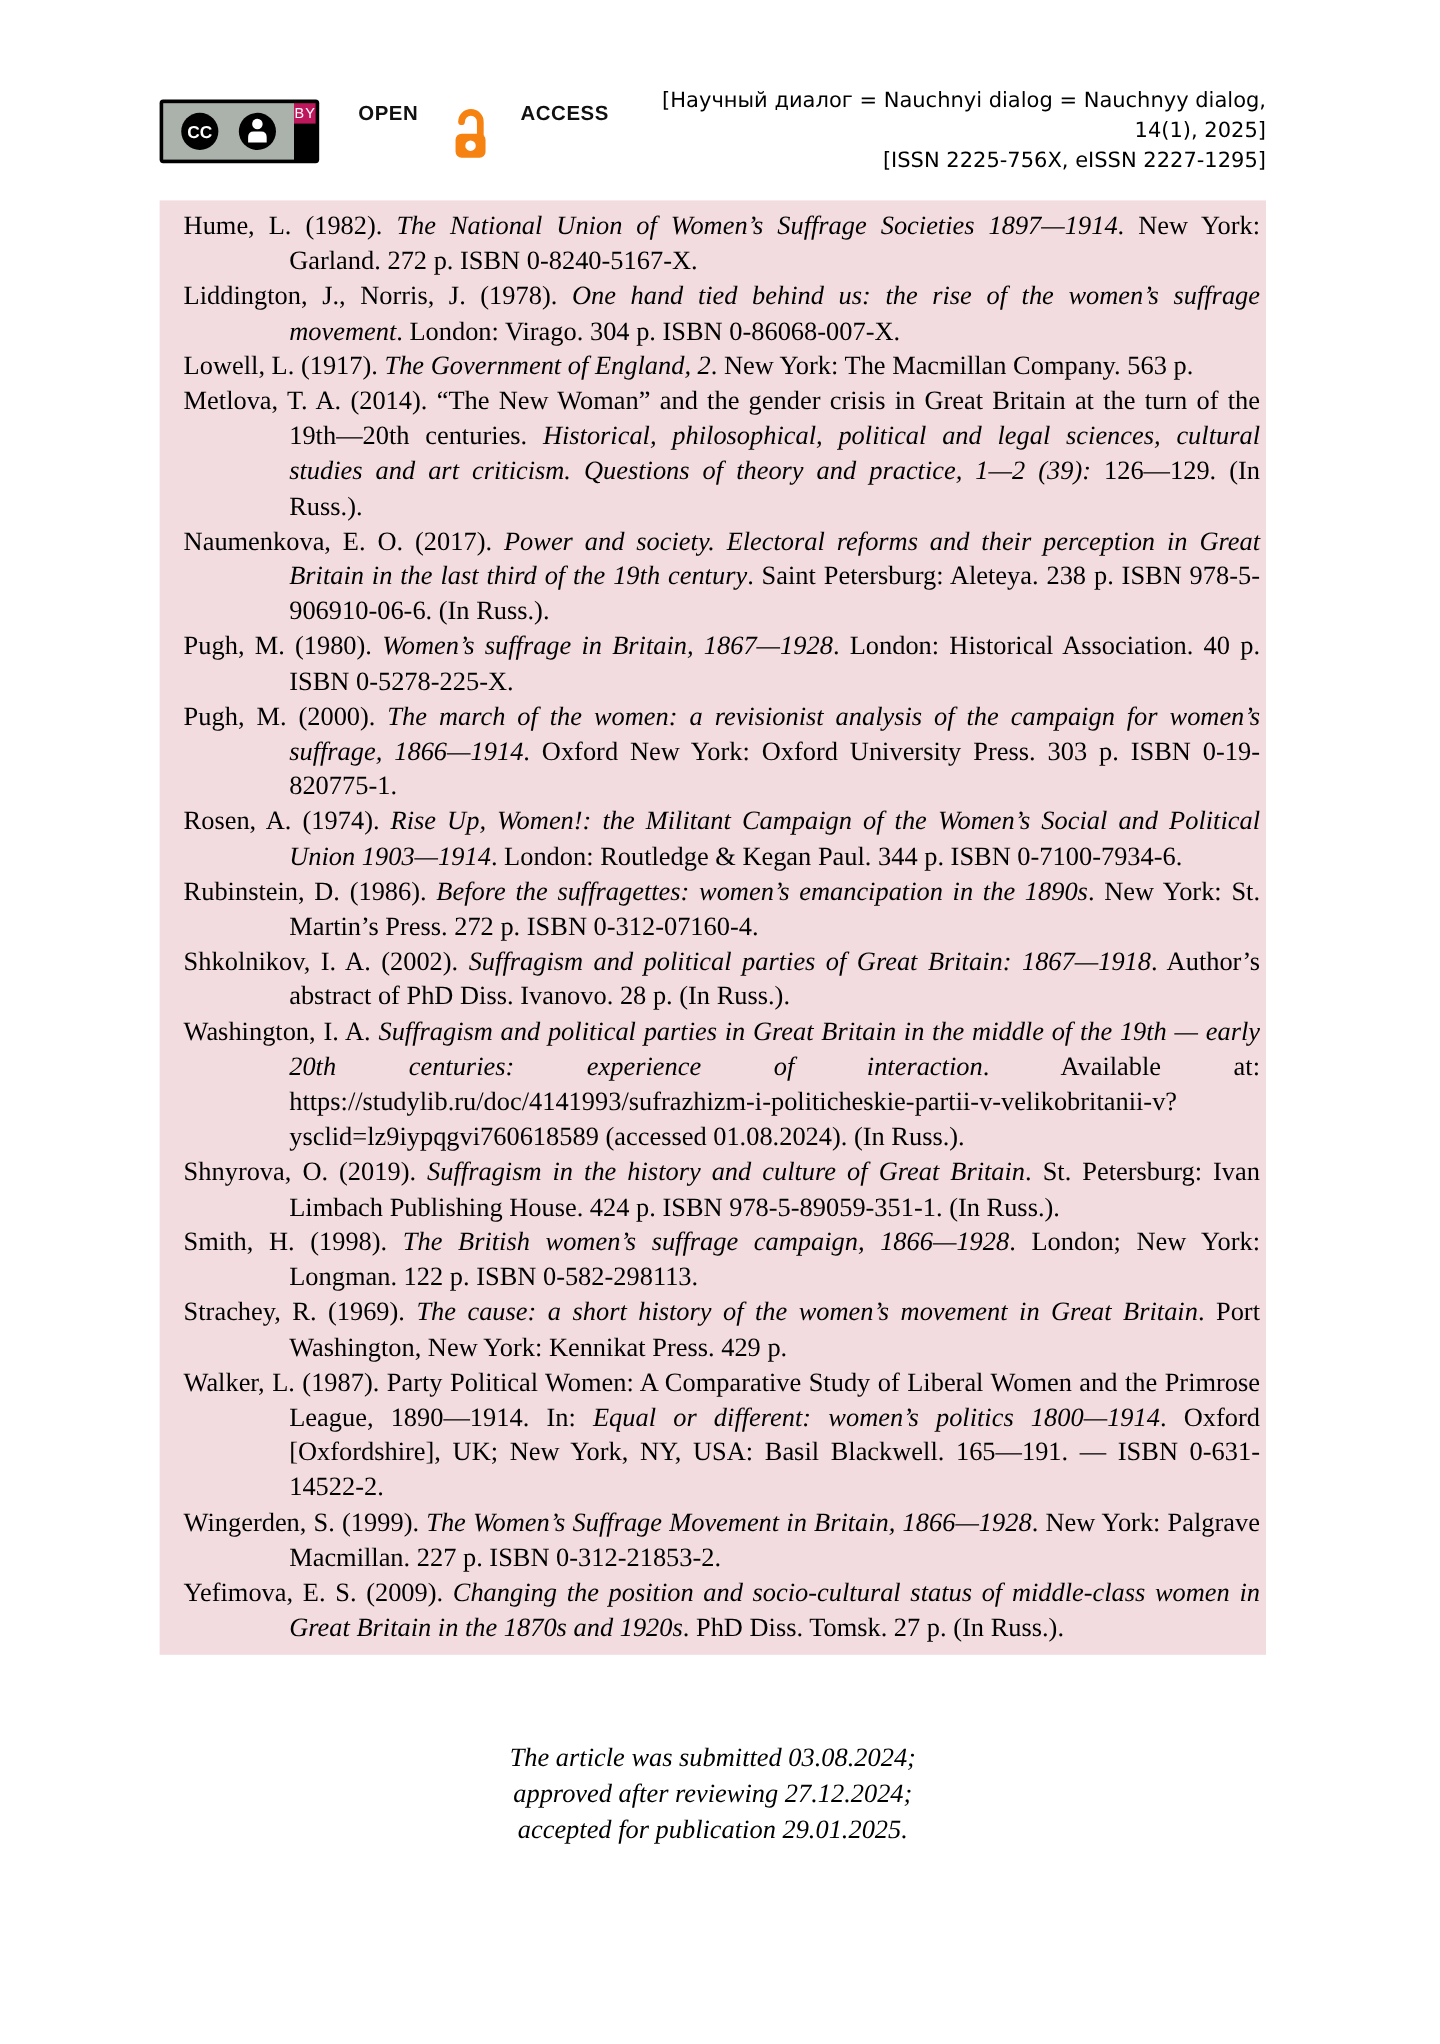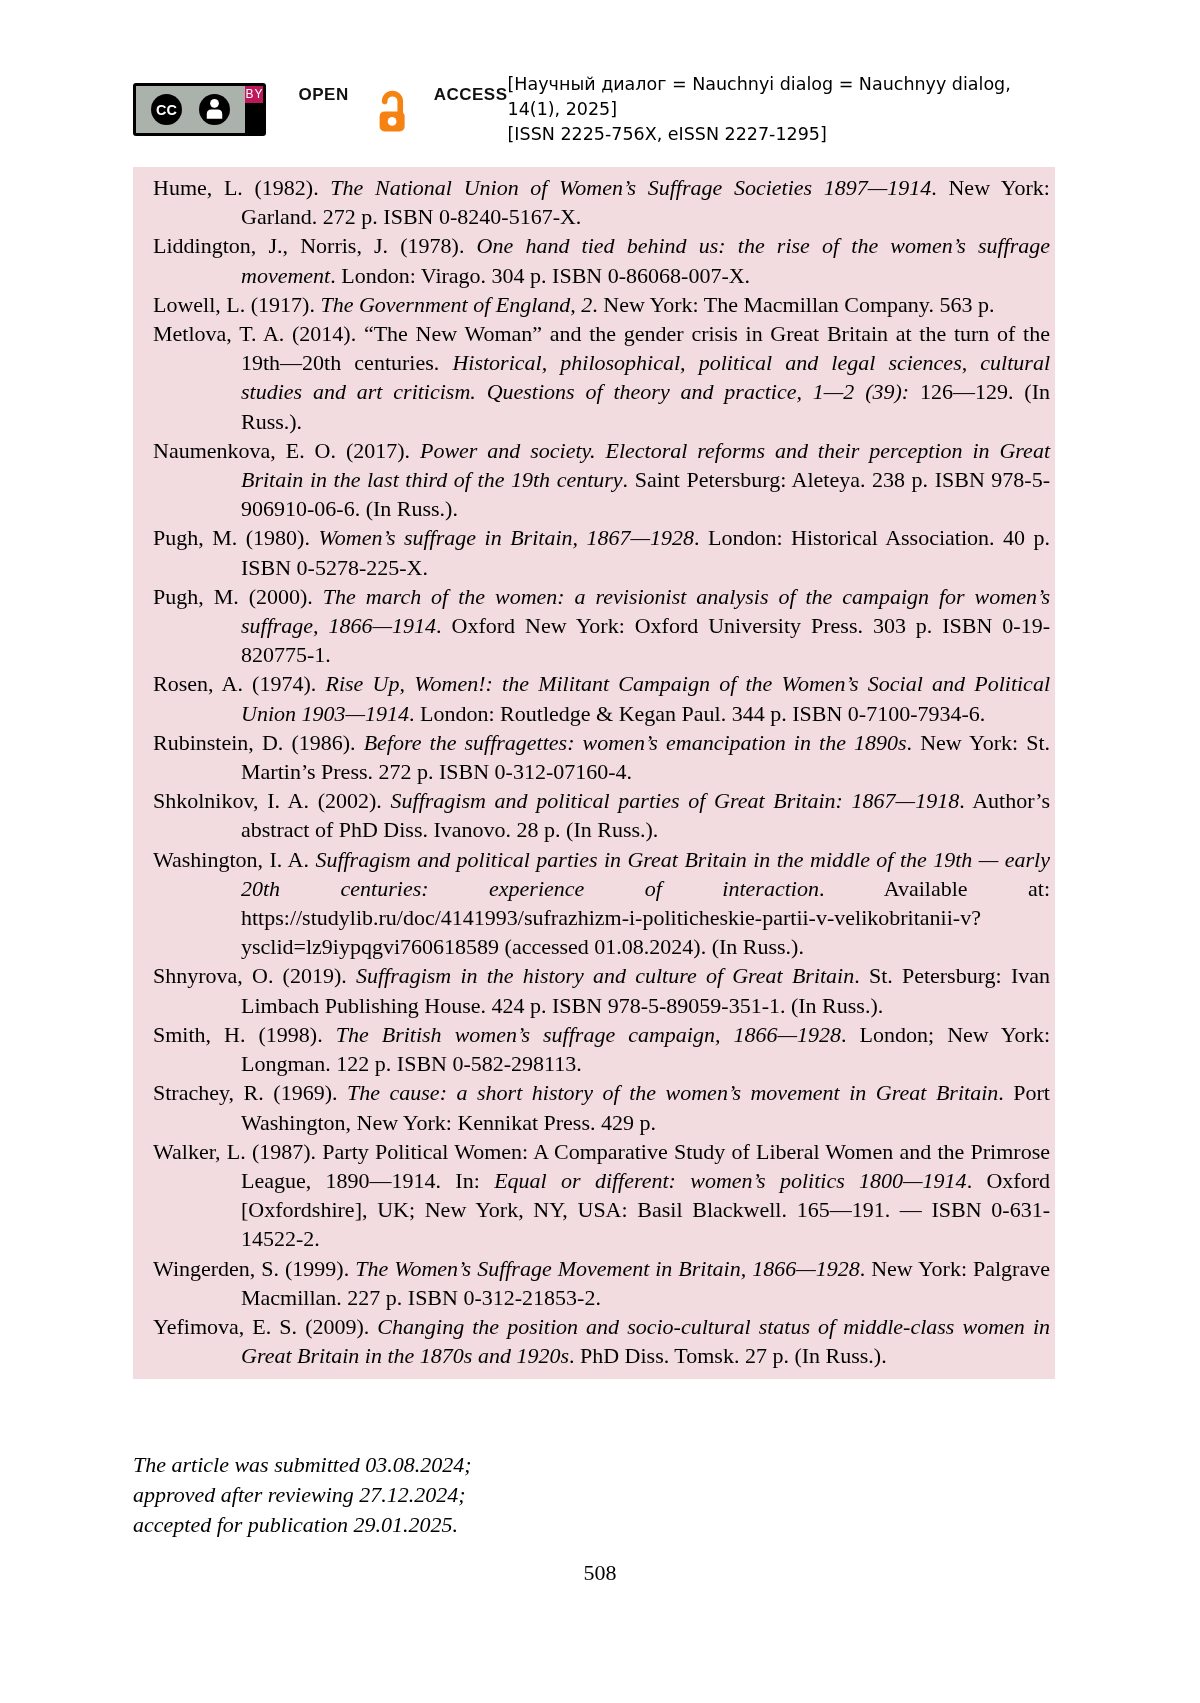--- a/index.html
+++ b/index.html
@@ -31,41 +31,41 @@
     height:17px;background:#be185d;color:#fff;
     font-family:"Liberation Sans",sans-serif;font-size:12px;font-weight:normal;
     text-align:right;line-height:16px;letter-spacing:1px;
   }
   .oa-logo{
     margin-left:32px;display:flex;align-items:flex-start;gap:25px;
     font-family:"Liberation Sans",sans-serif;font-weight:bold;
     font-size:17px;letter-spacing:0.5px;color:#111;
   }
   .journal-info{
-    margin-left:auto;
+    margin-left:auto;text-align:right;
     font-family:"DejaVu Sans",sans-serif;
     font-size:17.5px;line-height:25px;color:#000;
   }
   
   .references{
     position:absolute;top:167px;left:133px;width:922px;
     box-sizing:border-box;padding:6px 5px 9px 20px;
     background:var(--highlight);
   }
   .ref{
     margin:0;
     font-size:22px;line-height:29.2px;
     text-align:justify;
     padding-left:88px;text-indent:-88px;
   }
   .ref i{font-style:italic;}
   
   .submission-note{
     position:absolute;top:1450px;left:133px;width:922px;
-    text-align:left;font-style:italic;
+    text-align:center;font-style:italic;
     font-size:22px;line-height:30px;
   }
   .page-number{
     position:absolute;top:1560px;left:0;width:1200px;
     text-align:center;font-size:22px;
   }
 </style>
 </head>
 <body>
 
@@ -123,15 +123,14 @@
       <p class="ref"><span>Wingerden, S. (1999). </span><i>The Women’s Suffrage Movement in Britain, 1866—1928</i><span>. New York: Palgrave Macmillan. 227 p. ISBN 0-312-21853-2.</span></p>
       <p class="ref"><span>Yefimova, E. S. (2009). </span><i>Changing the position and socio-cultural status of middle-class women in Great Britain in the 1870s and 1920s</i><span>. PhD Diss. Tomsk. 27 p. (In Russ.).</span></p>
     </section>
 
   <div class="submission-note">
     <div>The article was submitted 03.08.2024;</div>
     <div>approved after reviewing 27.12.2024;</div>
     <div>accepted for publication 29.01.2025.</div>
   </div>
 
-  <div class="page-number">508</div>
 
 </div>
 
 </body></html>

